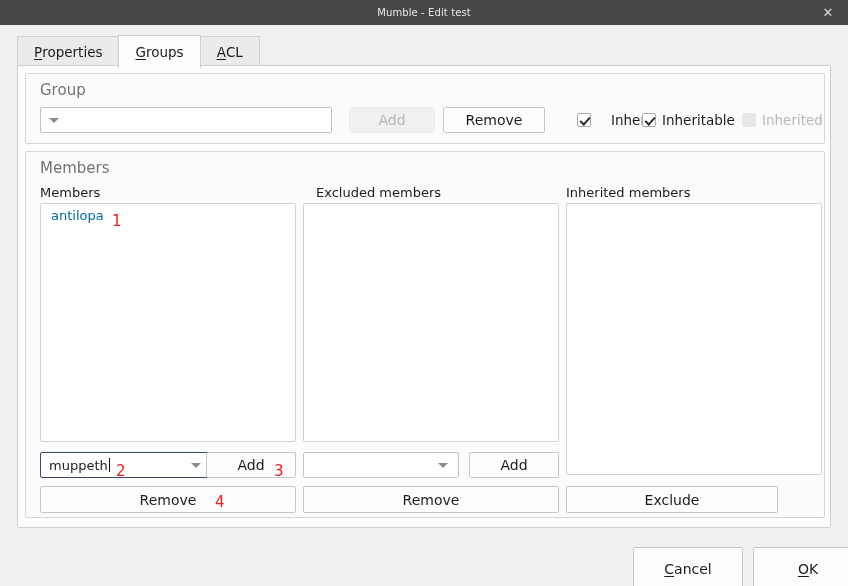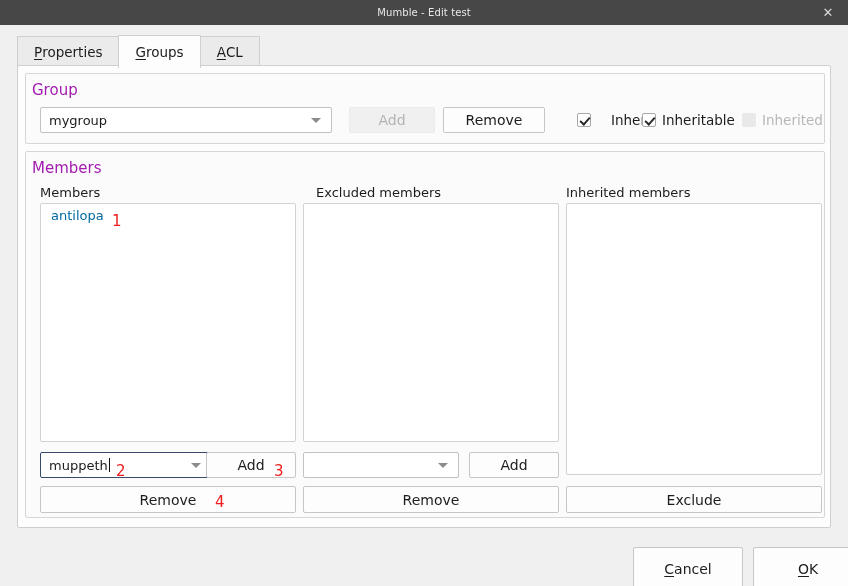--- a/index.html
+++ b/index.html
@@ -78,23 +78,23 @@
 
   
   .groupbox {
     position: absolute;
     background: #fbfbfb;
     border: 1px solid #d6d6d6;
     border-radius: 2px;
   }
   .groupbox-title {
     position: absolute;
-    left: 6px; top: 7px;
+    left: 14px; top: 7px;
     font-size: 15px;
-    color: #a21caf;
+    color: #737373;
   }
 
   #group-box { left: 7px; top: 7px; width: 800px; height: 71px; }
   #members-box { left: 7px; top: 85px; width: 800px; height: 367px; }
 
   
   .combo {
     position: absolute;
     height: 26px;
     background: #ffffff;
@@ -238,21 +238,20 @@
     </div>
   </div>
 </div>
 
 <div class="page">
 
   <div class="groupbox" id="group-box">
     <div class="groupbox-title">Group</div>
 
     <div class="combo" style="left:14px; top:33px; width:292px;">
-      <span class="combo-text">mygroup</span>
       <span class="caret"></span>
     </div>
 
     <div class="btn disabled" style="left:323px; top:33px; width:86px;">
       <span>Add</span>
     </div>
 
     <div class="btn" style="left:417px; top:33px; width:102px;">
       <span>Remove</span>
     </div>
@@ -301,21 +300,21 @@
     <div class="btn" style="left:443px; top:300px; width:90px;">
       <span>Add</span>
     </div>
 
     <div class="btn" style="left:14px; top:334px; width:256px; height:27px;">
       <span>Remove</span>
     </div>
     <div class="btn" style="left:277px; top:334px; width:256px; height:27px;">
       <span>Remove</span>
     </div>
-    <div class="btn" style="left:540px; top:334px; width:256px; height:27px;">
+    <div class="btn" style="left:540px; top:334px; width:212px; height:27px;">
       <span>Exclude</span>
     </div>
   </div>
 </div>
 
 <div class="anno" style="left:112px; top:212px;">1</div>
 <div class="anno" style="left:116px; top:462px;">2</div>
 <div class="anno" style="left:274px; top:462px;">3</div>
 <div class="anno" style="left:215px; top:493px;">4</div>
 

